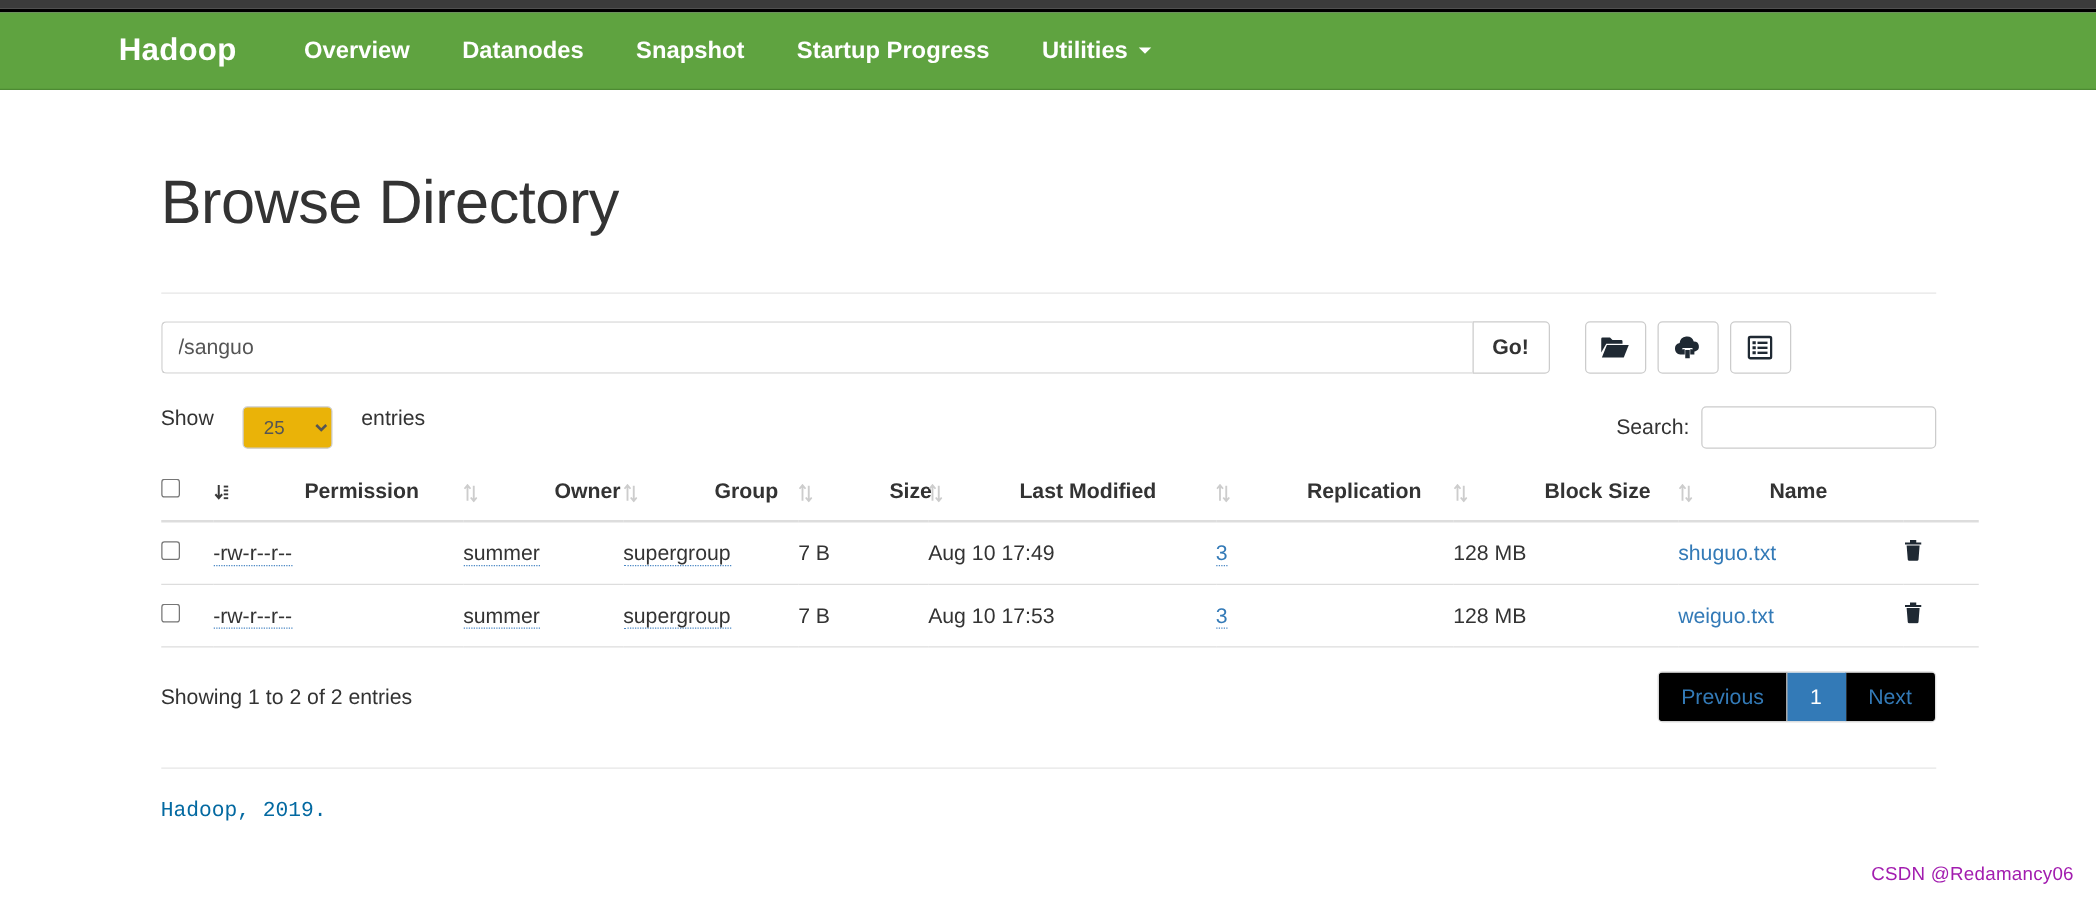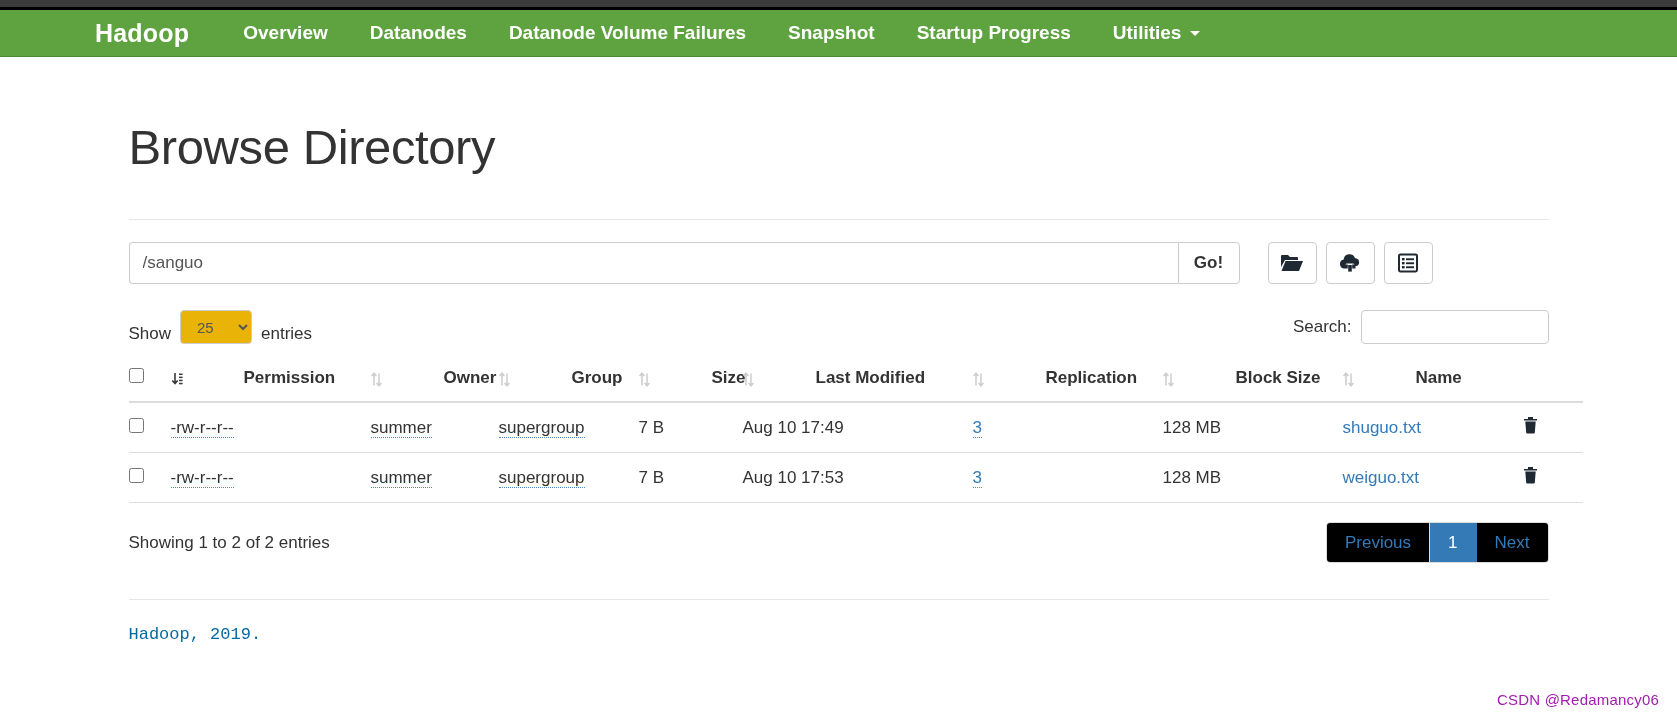--- a/index.html
+++ b/index.html
@@ -15,21 +15,21 @@
   
   .topbar-gray {
     height: 7px; background: #3b3b3b; width: 100%;
   }
   .topbar-black {
     height: 3px; background: #000000; width: 100%;
   }
 
   
   .navbar {
-    height: 47px;
+    height: 62px;
     background: #5fa340;
     display: flex;
     align-items: center;
     padding-left: 95px;
     border-bottom: 1px solid #4d8a33;
   }
   .brand {
     color: #ffffff;
     font-size: 25px;
     font-weight: bold;
@@ -125,23 +125,23 @@
 
   
   .controls-row {
     display: flex;
     align-items: center;
     justify-content: space-between;
     margin-top: 25px;
     height: 36px;
   }
   .length-box {
-    display: flex; align-items: flex-end;
+    display: flex; align-items: flex-start;
     font-size: 17px; color: #333333;
-    gap: 9px;
+    gap: 23px;
   }
   .length-select {
     height: 34px;
     border: 1px solid #cccccc;
     border-radius: 4px;
     background: #eab308;
     font-size: 15px;
     color: #555555;
     padding: 0 6px 0 12px;
     font-family: "Liberation Sans", sans-serif;
@@ -303,21 +303,20 @@
 </head>
 <body>
 
 <div class="topbar-gray"></div>
 <div class="topbar-black"></div>
 
 <div class="navbar">
   <div class="brand">Hadoop</div>
   <div class="nav-item">Overview</div>
   <div class="nav-item">Datanodes</div>
-  <div class="nav-item">Datanode Volume Failures</div>
   <div class="nav-item">Snapshot</div>
   <div class="nav-item">Startup Progress</div>
   <div class="nav-item caret-holder">
     <span>Utilities</span>
     <span class="caret"></span>
   </div>
 </div>
 
 <div class="container">
 

